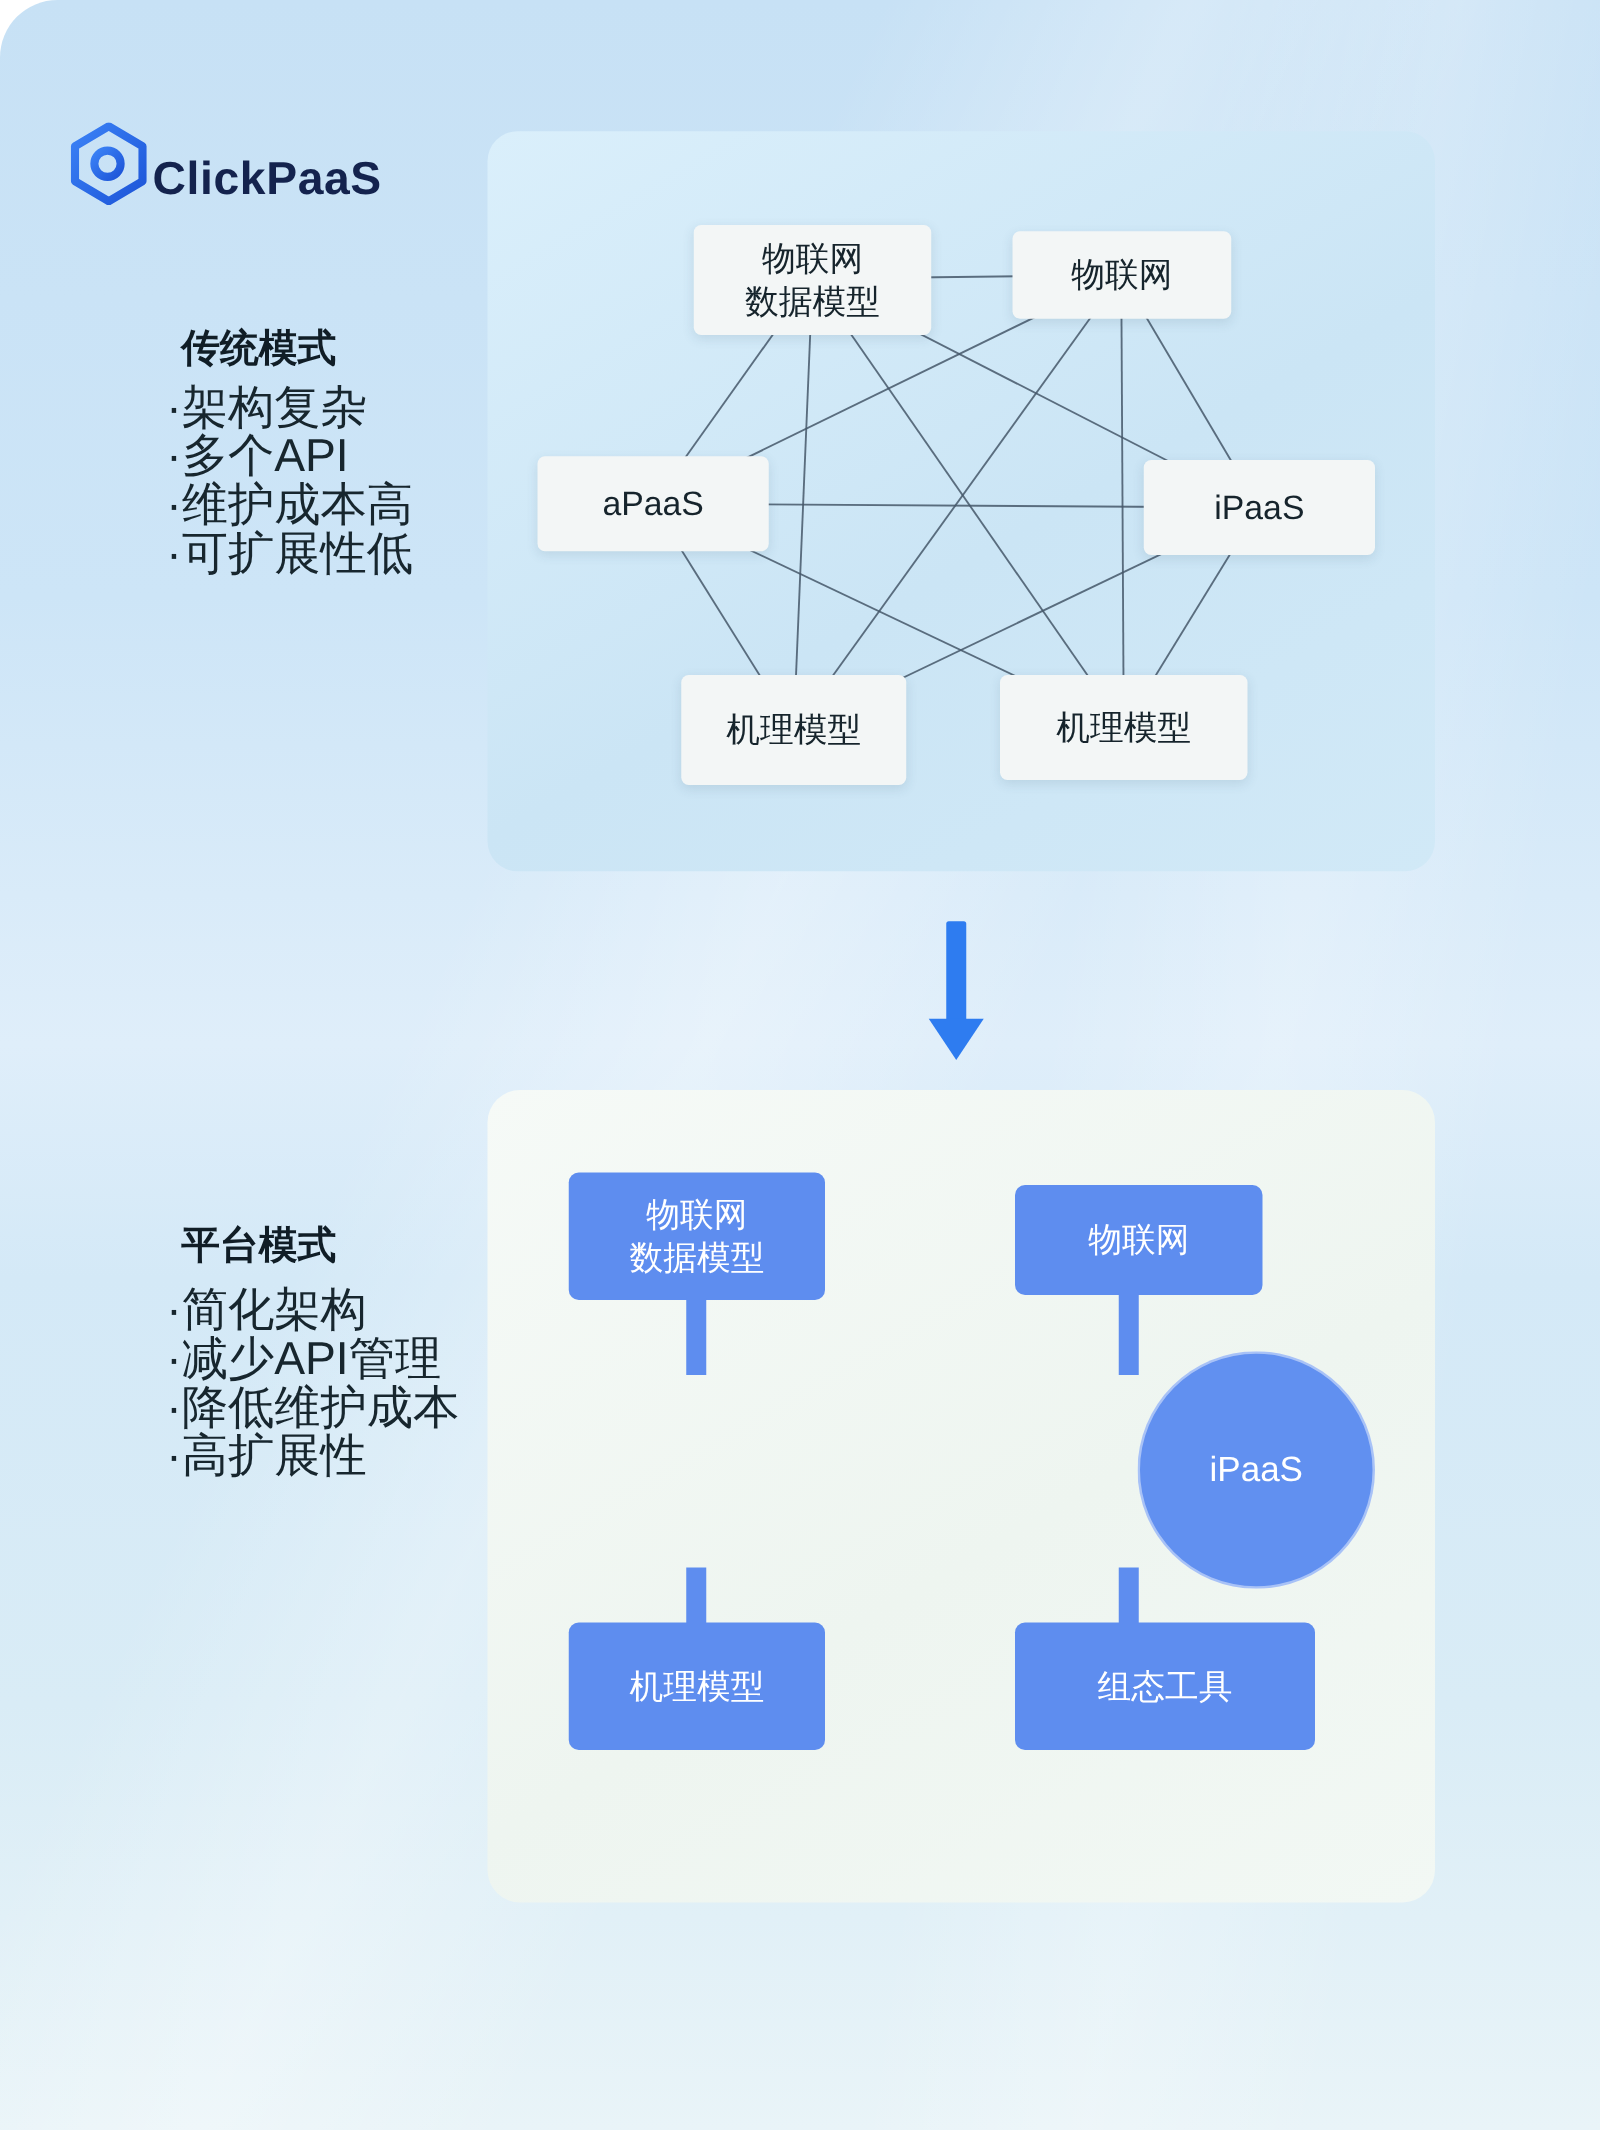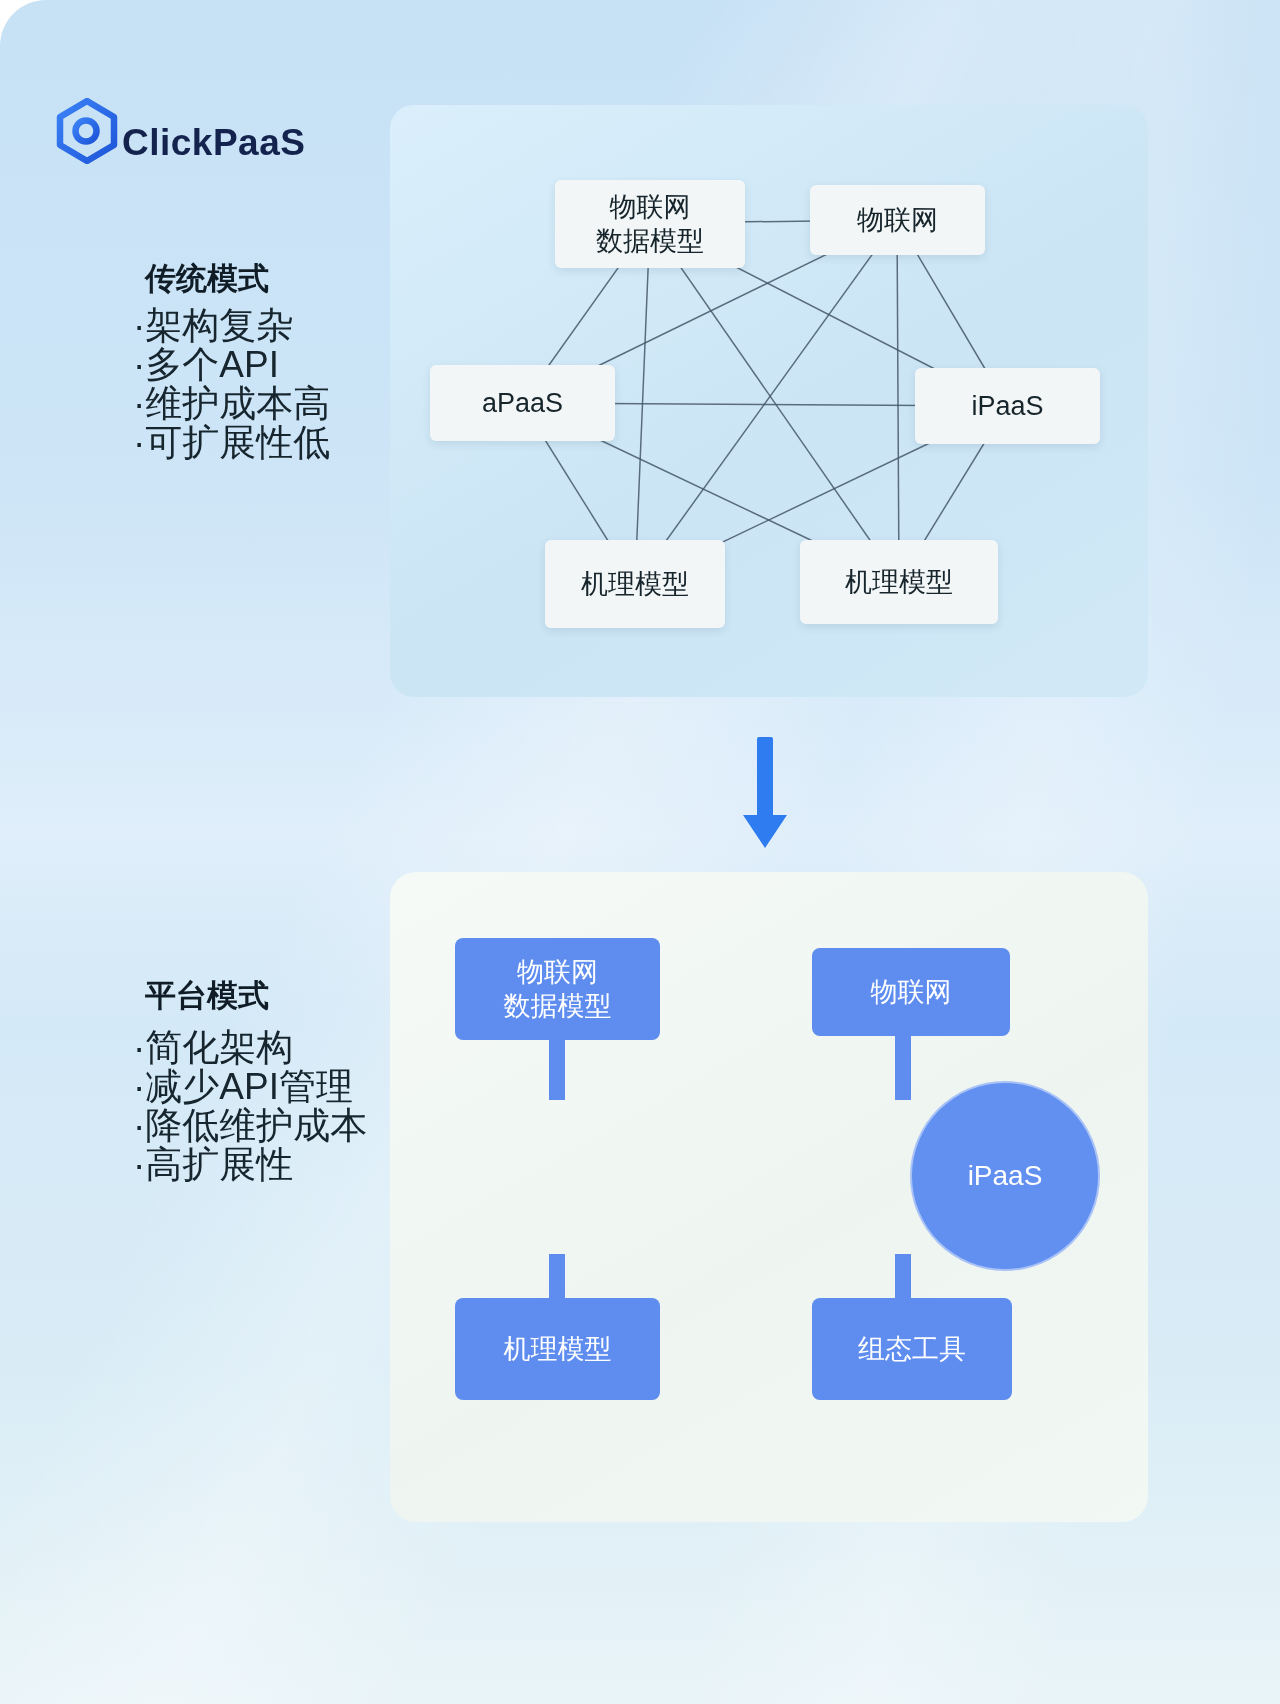--- a/index.html
+++ b/index.html
@@ -166,16 +166,16 @@
 
     <div class="connector" style="left:159px;top:166px;height:62px;"></div>
     <div class="connector" style="left:505px;top:162px;height:66px;"></div>
 
     <div class="ipaas-circle">iPaaS</div>
 
     <div class="connector" style="left:159px;top:382px;height:48px;"></div>
     <div class="connector" style="left:505px;top:382px;height:48px;"></div>
 
     <div class="bluebox" style="left:65px;top:426px;width:205px;height:102px;">机理模型</div>
-    <div class="bluebox" style="left:422px;top:426px;width:200px;height:102px;">组态工具</div>
+    <div class="bluebox" style="left:422px;top:426px;width:240px;height:102px;">组态工具</div>
   </section>
 
 </div>
 
 </body></html>

